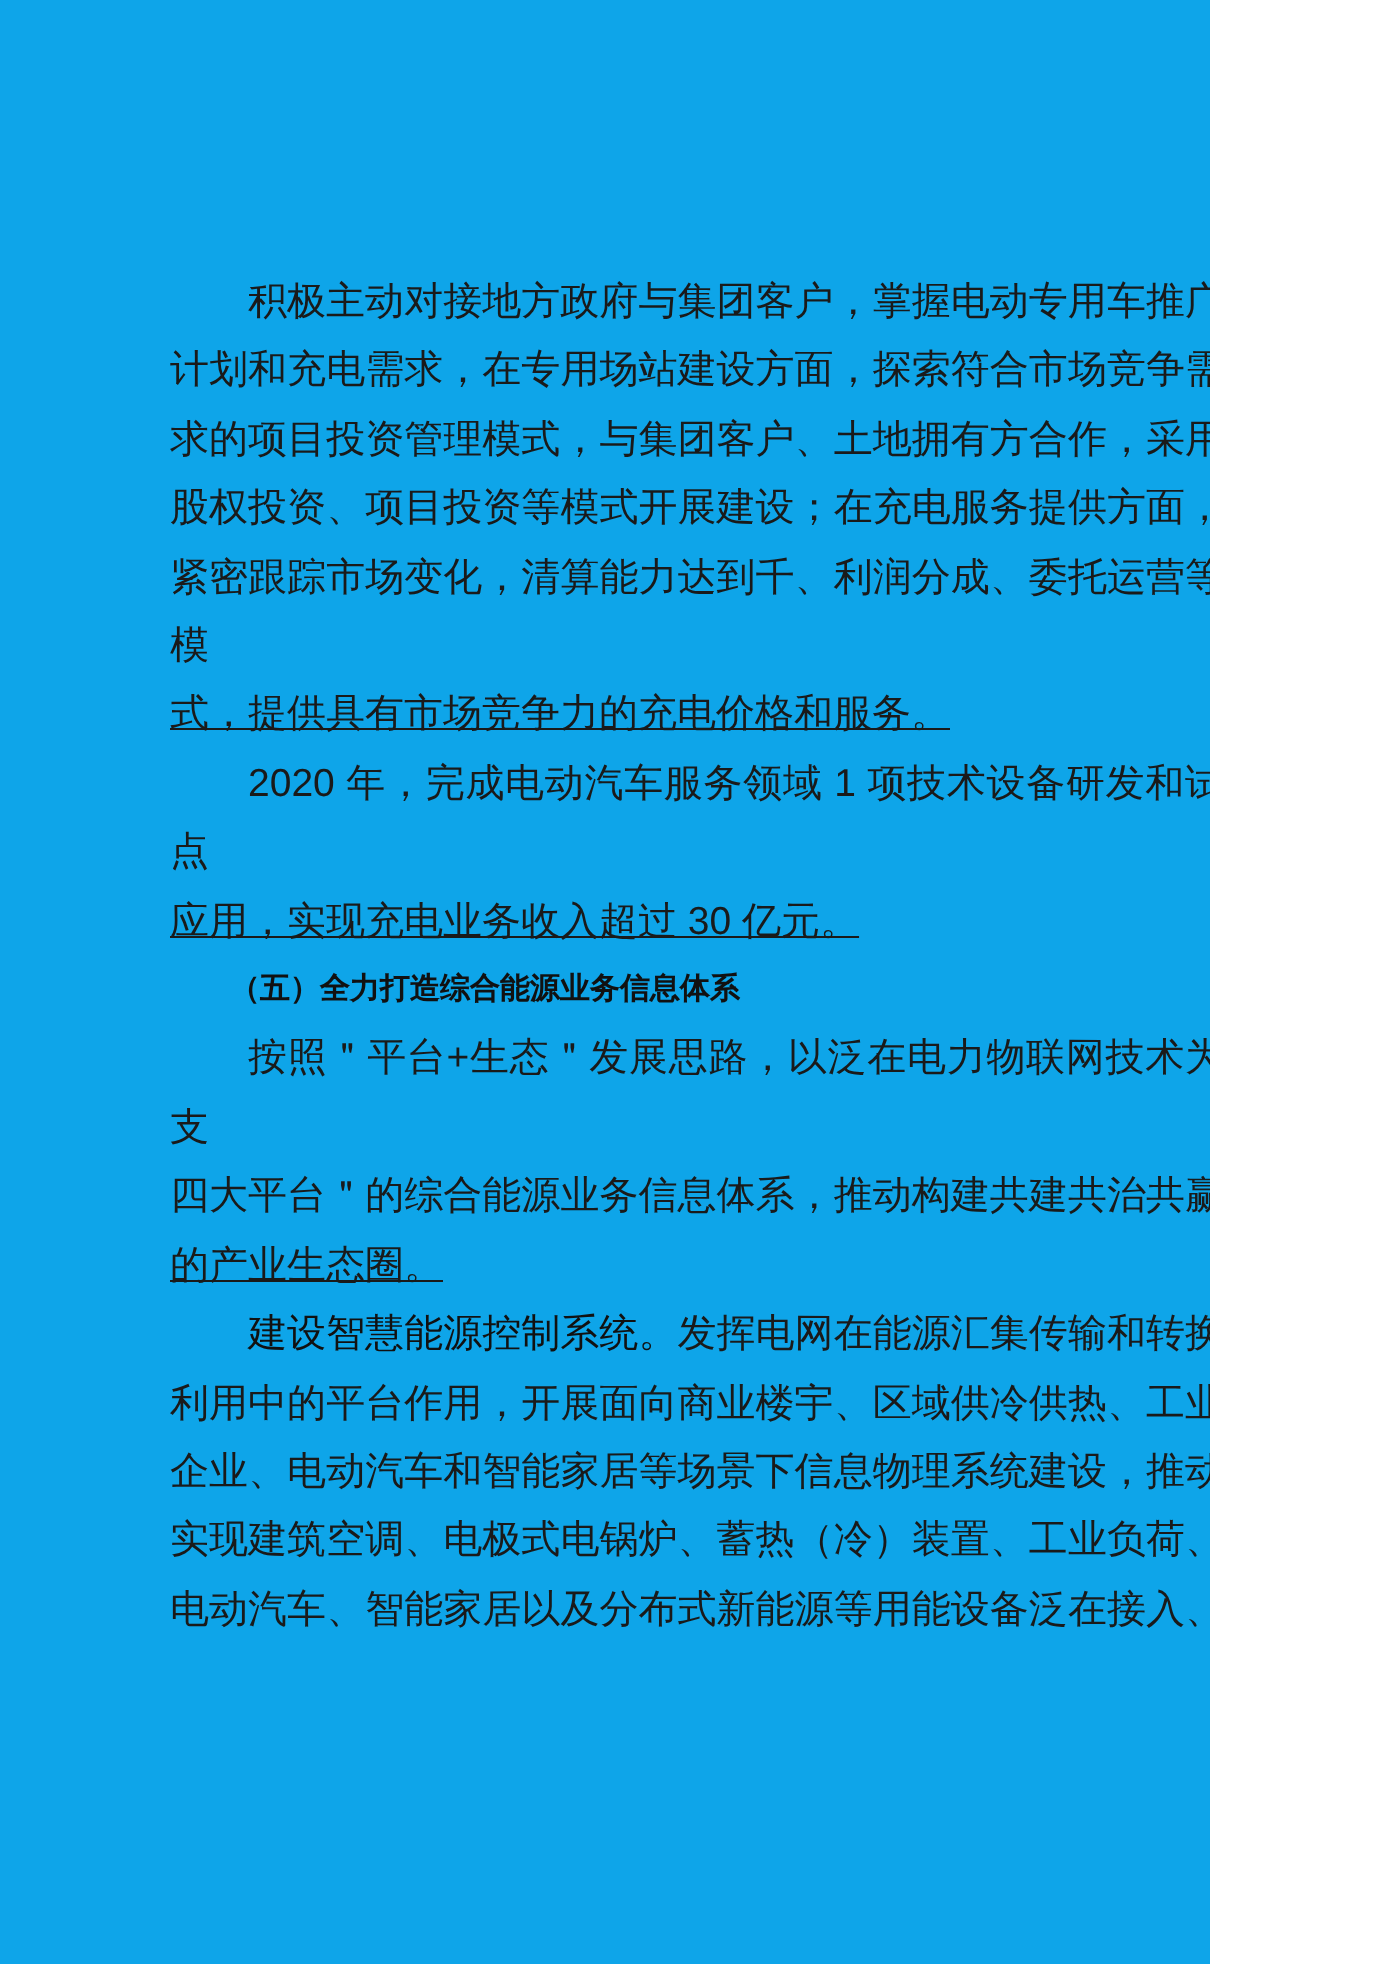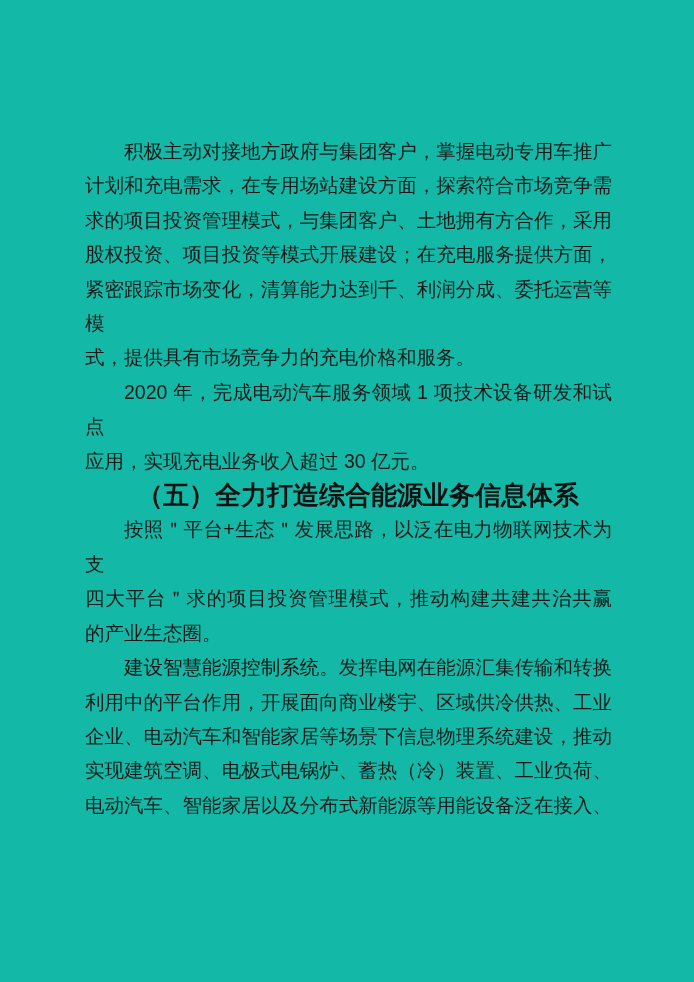--- a/index.html
+++ b/index.html
@@ -2,23 +2,23 @@
 <html><head>
 <meta charset="utf-8">
 <style>
   html, body {
     margin: 0;
     padding: 0;
     background: #ffffff;
   }
   .page {
     position: relative;
-    width: 694px;
+    width: 605px;
     height: 982px;
-    background: #14b8a6;
+    background: #0ea5e9;
     overflow: hidden;
     font-family: "Liberation Sans", "DejaVu Sans", sans-serif;
   }
   .text-block {
     position: absolute;
     left: 85px;
     top: 134px;
     width: 527px;
     font-size: 19.5px;
     line-height: 34.4px;
@@ -35,28 +35,29 @@
   }
   .fill {
     text-align: justify;
     
     text-align-last: justify;
     white-space: normal;
   }
   .last {
     text-align: left;
     text-align-last: left;
+    text-decoration: underline;
   }
   .indent {
     text-indent: 2em;
   }
   .heading {
     margin: 0;
     padding: 0;
-    font-size: 26px;
+    font-size: 15px;
     line-height: 34.4px;
     font-weight: 700;
     color: #111111;
     text-indent: 2em;
   }
   .bold-lead {
     font-weight: 400;
     color: #111111;
   }
 </style>
@@ -78,21 +79,21 @@
 
     <p class="para">
       <span class="line fill indent">2020 年，完成电动汽车服务领域 1 项技术设备研发和试点</span>
       <span class="line last">应用，实现充电业务收入超过 30 亿元。</span>
     </p>
 
     <h2 class="heading">（五）全力打造综合能源业务信息体系</h2>
 
     <p class="para">
       <span class="line fill indent">按照＂平台+生态＂发展思路，以泛在电力物联网技术为支</span>
-      <span class="line fill">四大平台＂求的项目投资管理模式，推动构建共建共治共赢</span>
+      <span class="line fill">四大平台＂的综合能源业务信息体系，推动构建共建共治共赢</span>
       <span class="line last">的产业生态圈。</span>
     </p>
 
     <p class="para">
       <span class="line fill indent"><b class="bold-lead">建设智慧能源控制系统。</b><span>发挥电网在能源汇集传输和转换</span></span>
       <span class="line fill">利用中的平台作用，开展面向商业楼宇、区域供冷供热、工业</span>
       <span class="line fill">企业、电动汽车和智能家居等场景下信息物理系统建设，推动</span>
       <span class="line fill">实现建筑空调、电极式电锅炉、蓄热（冷）装置、工业负荷、</span>
       <span class="line fill">电动汽车、智能家居以及分布式新能源等用能设备泛在接入、</span>
 

